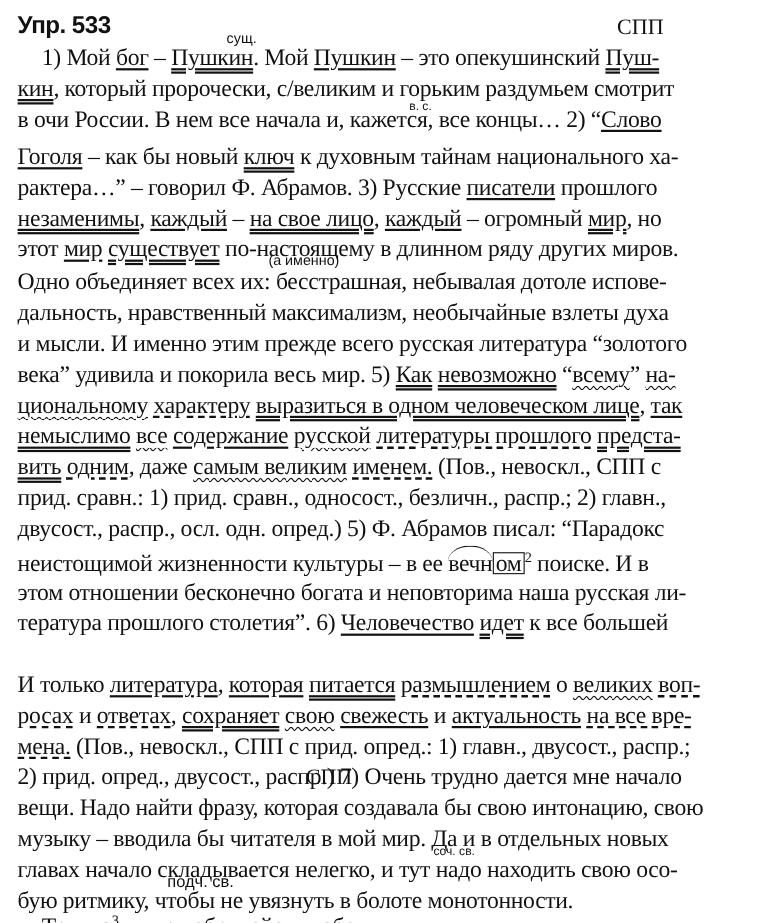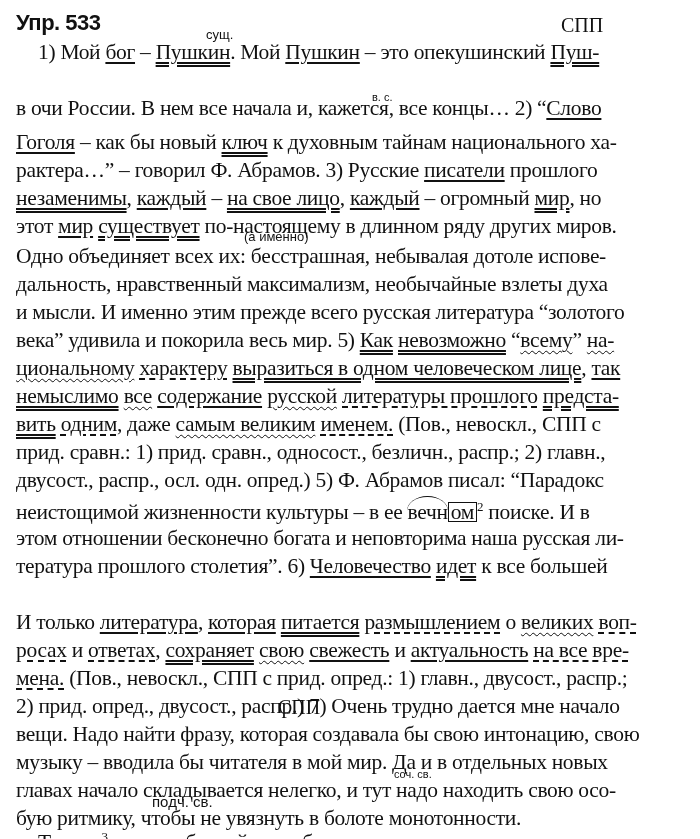--- a/index.html
+++ b/index.html
@@ -77,20 +77,23 @@
 
 <div class="page">
   <h1 class="title">Упр. 533</h1>
 
   <div class="line" style="top:30px;left:22px;">
     <span>1) Мой </span><span class="u1">бог</span><span> – </span><span class="u2">Пушкин</span><span>. Мой </span><span class="u1">Пушкин</span><span> – это опекушинский </span><span class="u2">Пуш-</span>
   </div>
   <div class="ann" style="top:20px;left:190px;">сущ.</div>
   <div class="ann-big" style="top:8px;left:545px;">СПП</div>
 
+  <div class="line" style="top:58px;">
+    <span class="u2">кин</span><span>, который пророчески, с</span><span>/</span><span>великим и горьким раздумьем смотрит</span>
+  </div>
   <div class="ann" style="top:82px;left:356px;font-size:11px;">в. с.</div>
 
   <div class="line" style="top:86px;">
     <span>в очи России. В нем все начала и, кажется, все концы… 2) “</span><span class="u1">Слово</span>
   </div>
 
   <div class="line" style="top:120px;">
     <span class="u1">Гоголя</span><span> – как бы новый </span><span class="u2">ключ</span><span> к духовным тайнам национального ха-</span>
   </div>
 

